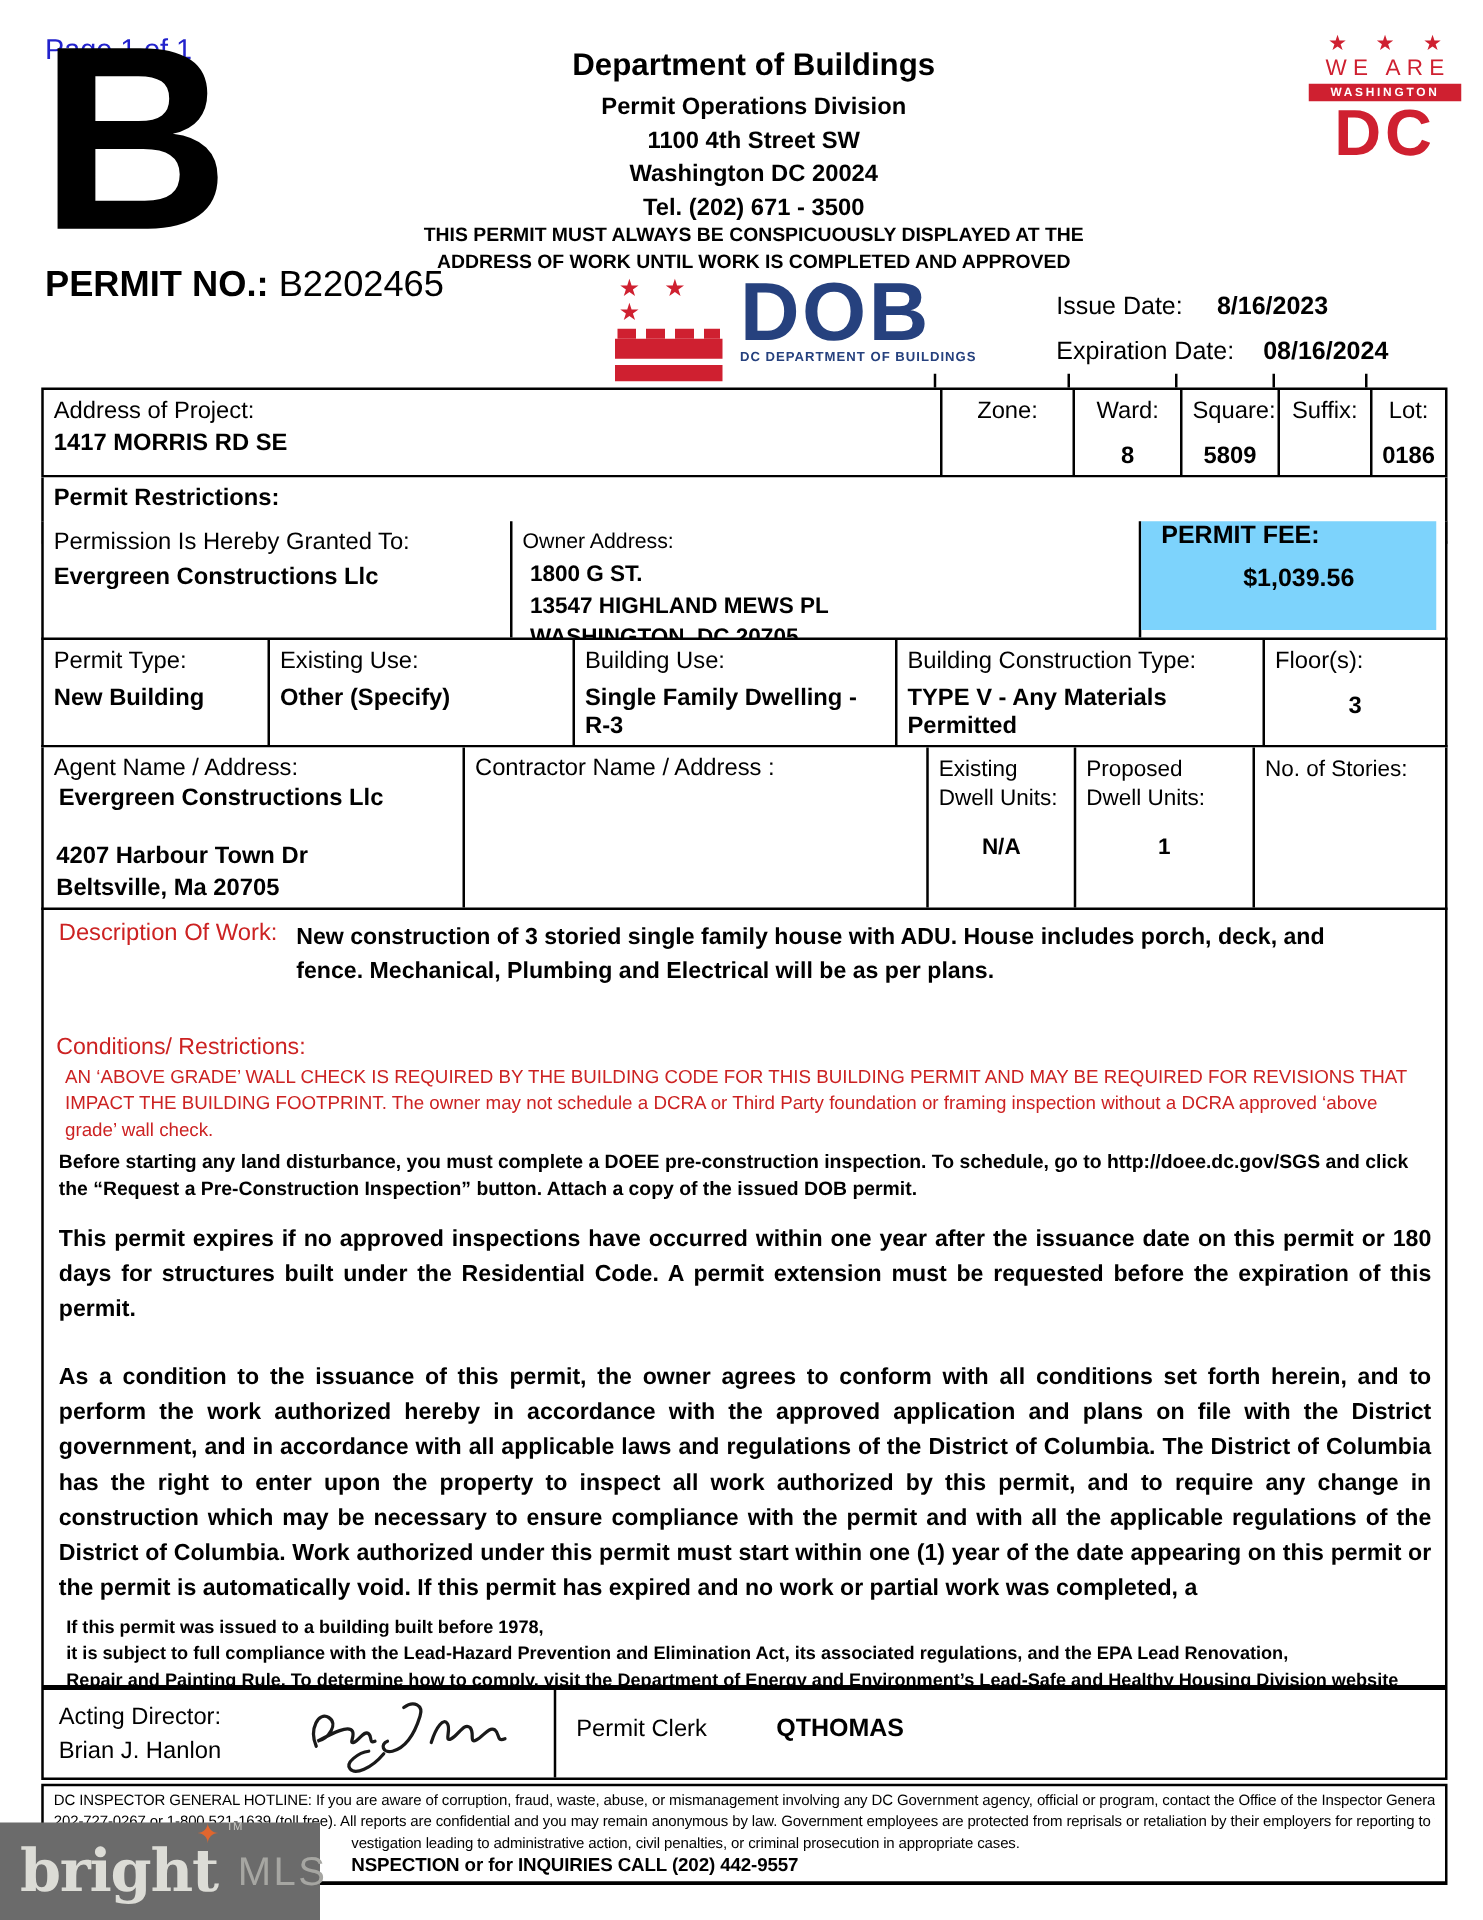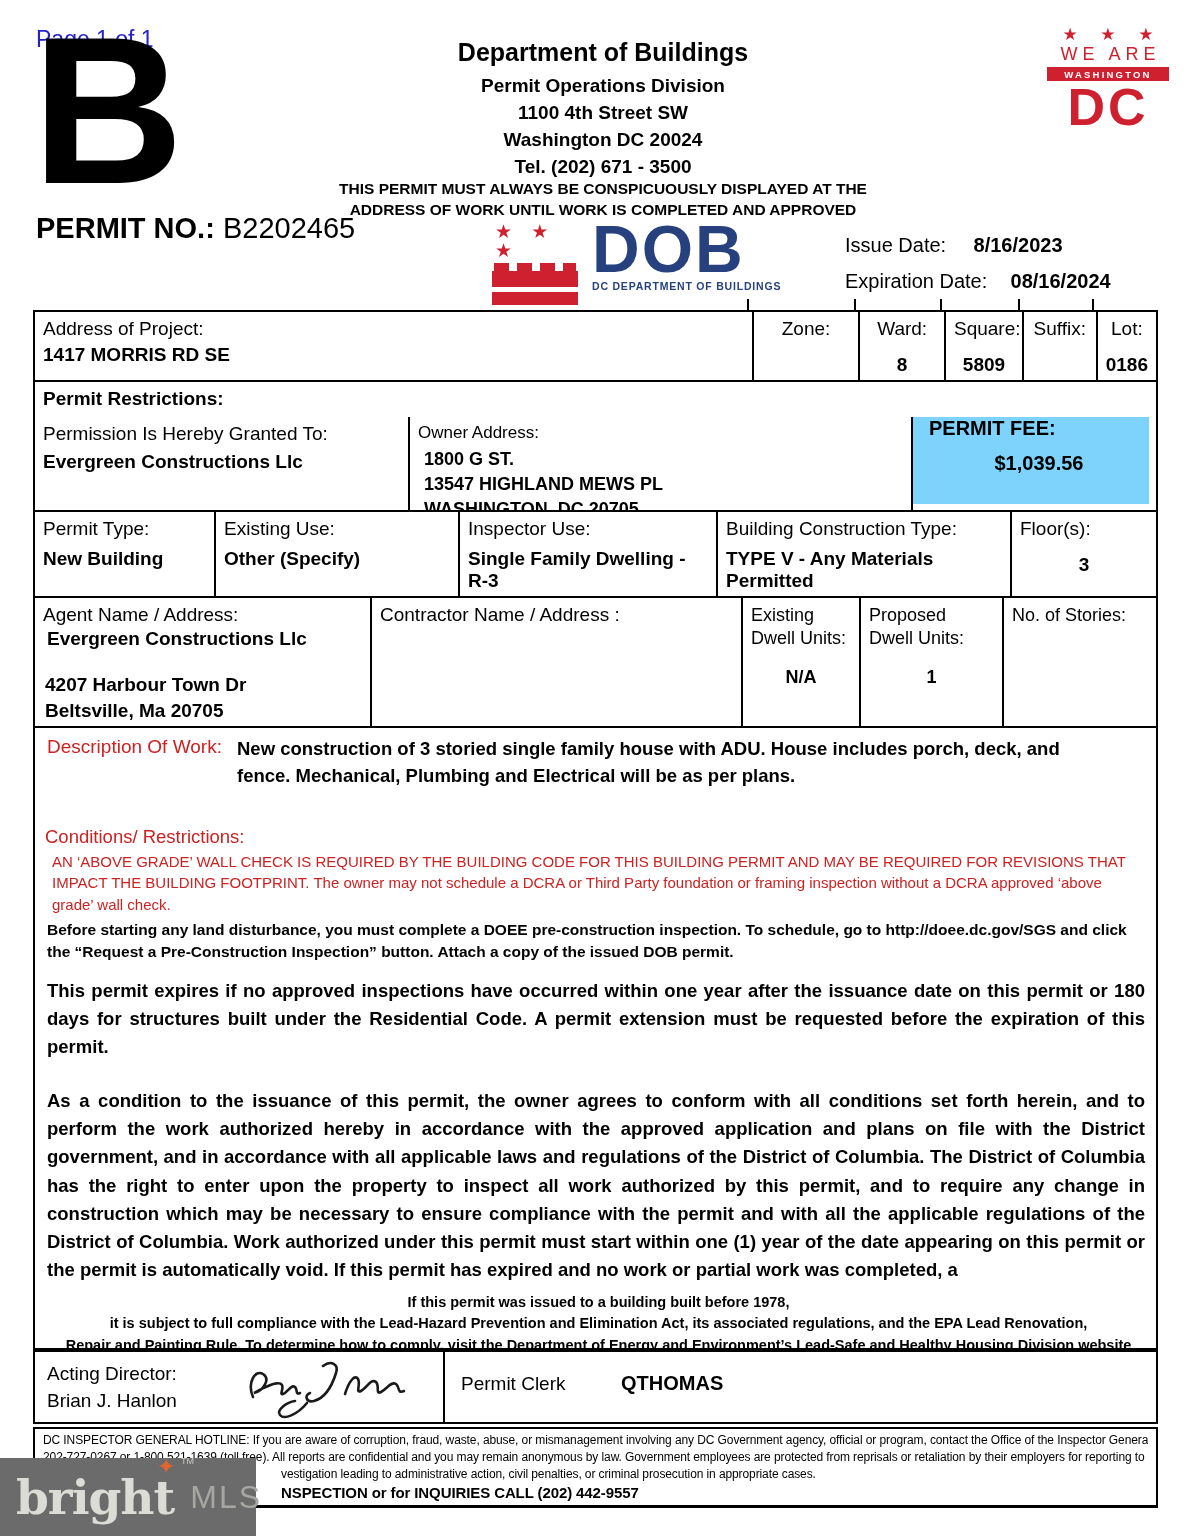--- a/index.html
+++ b/index.html
@@ -99,21 +99,21 @@
   .row-desc{top:728px;height:620px;border-top:0;border-bottom:0;display:block;padding:8px 12px;box-sizing:border-box;}
   .work-row{display:flex;}
   .work-label{color:#cc2222;font-size:19px;width:178px;flex-shrink:0;}
   .work-text{font-weight:bold;font-size:18.5px;line-height:1.45;padding-left:12px;width:880px;}
   .cond-label{color:#cc2222;font-size:18.5px;margin-top:36px;margin-left:-2px;}
   .cond-red{color:#cc2222;font-size:15px;line-height:1.45;margin-top:3px;padding-left:5px;width:1090px;}
   .cond-doee{font-weight:bold;font-size:15.5px;line-height:1.42;margin-top:3px;width:1085px;}
   .para{font-weight:bold;font-size:18.5px;line-height:1.52;text-align:justify;margin-top:14px;width:1098px;}
   .para.p2{margin-top:26px;}
   .lead{font-weight:bold;font-size:14.5px;line-height:1.48;white-space:nowrap;overflow:hidden;margin-top:0;}
-  .lead-block{margin-top:8px;padding-left:6px;text-align:center;}
+  .lead-block{margin-top:8px;padding-left:6px;}
 
   .row-sign{top:1348px;height:76px;border-top:4px solid #000;}
   .row-sign .c-dir{width:408px;position:relative;padding:9px 12px;}
   .row-sign .c-clerk{flex:1;padding:20px 0 0 16px;}
   .dir-lines{font-size:19px;line-height:1.4;}
   .sig-wrap{position:absolute;left:200px;top:1px;}
   .clerk-label{display:inline-block;font-size:19px;width:140px;}
   .clerk-name{font-size:20px;font-weight:bold;margin-left:20px;}
 
   .row-hotline{top:1427px;height:81px;border-bottom:3px solid #000;display:block;
@@ -251,21 +251,21 @@
   <div class="trow row-class">
     <div class="cell c1">
       <div class="lab">Permit Type:</div>
       <div class="val">New Building</div>
     </div>
     <div class="cell c2">
       <div class="lab">Existing Use:</div>
       <div class="val">Other (Specify)</div>
     </div>
     <div class="cell c3">
-      <div class="lab">Inspector Use:</div>
+      <div class="lab">Building Use:</div>
       <div class="val">Single Family Dwelling - R-3</div>
     </div>
     <div class="cell c4">
       <div class="lab">Building Construction Type:</div>
       <div class="val">TYPE V - Any Materials Permitted</div>
     </div>
     <div class="cell c5">
       <div class="lab">Floor(s):</div>
       <div class="val cen">3</div>
     </div>

